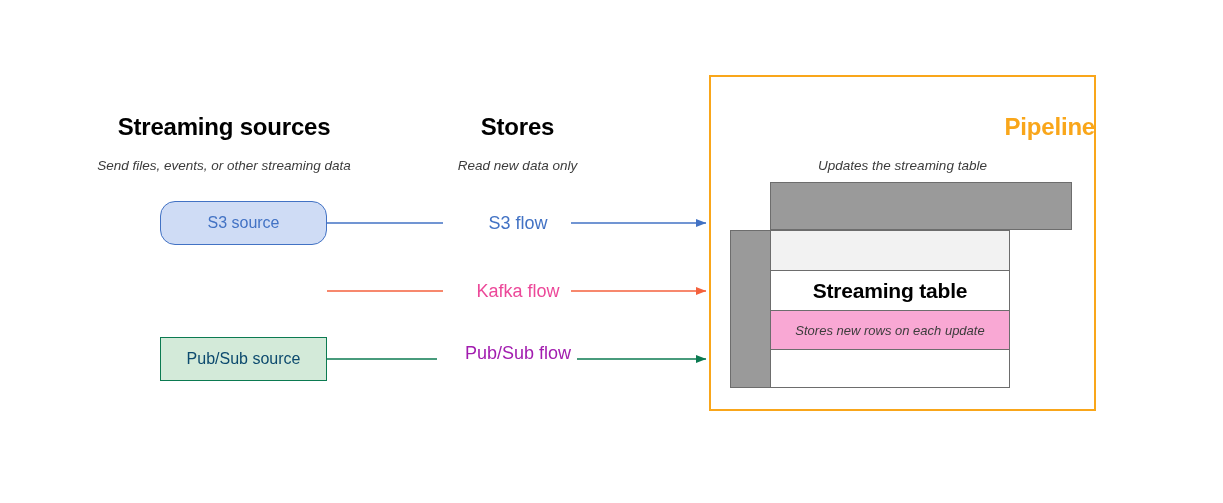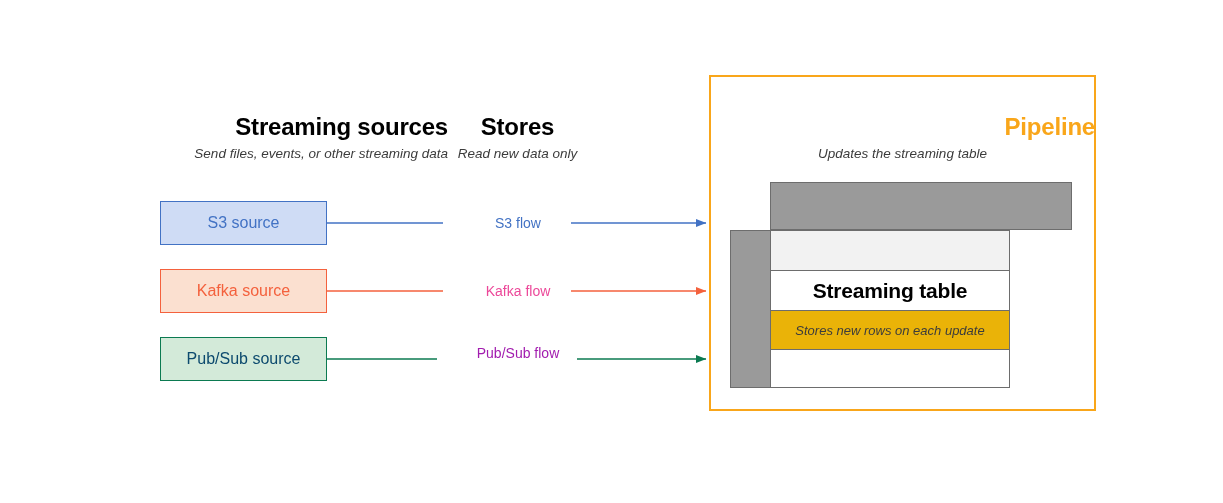--- a/index.html
+++ b/index.html
@@ -23,55 +23,55 @@
     color: #000000;
     letter-spacing: -0.2px;
     line-height: 28px;
     white-space: nowrap;
   }
   .col-head .subtitle {
     font-size: 13.5px;
     font-style: italic;
     color: #3c3c3c;
     line-height: 18px;
-    margin-top: 4px;
-    white-space: nowrap;
-  }
-
-  #head-sources { left: 48px;  top: 113px; width: 400px; text-align: right; }
+    margin-top: 16px;
+    white-space: nowrap;
+  }
+
+  #head-sources { left: 24px;  top: 113px; width: 400px; }
   #head-flows   { left: 410px; top: 113px; width: 215px; }
   #head-pipeline{ left: 710px; top: 113px; width: 385px; }
   #head-pipeline .title { color: #f9a61a; text-align: right; }
 
   
   .source-box {
     position: absolute;
     left: 160px;
     width: 167px;
     height: 44px;
     border-width: 1.5px;
     border-style: solid;
     display: flex;
     align-items: center;
     justify-content: center;
     font-size: 16px;
     line-height: 20px;
     white-space: nowrap;
   }
-  #src-s3     { top: 201px; background:#cfdcf5; border-color:#4272c4; color:#4272c4; }
+  #src-s3     { top: 201px; background:#cfdcf5; border-color:#4272c4; color:#4272c4;border-radius:15px; }
   #src-kafka  { top: 269px; background:#fbe0d0; border-color:#f4613d; color:#f4613d; }
   #src-pubsub { top: 337px; background:#d3ead9; border-color:#0b7a51; color:#0c4a6e; }
 
   
   .flow-label {
     position: absolute;
     left: 440px;
     width: 156px;
     text-align: center;
-    font-size: 14px;
+    font-size: 18px;
     line-height: 18px;
     white-space: nowrap;
   }
   #flow-label-s3     { top: 214px; color:#4272c4; }
   #flow-label-kafka  { top: 282px; color:#ec4899; }
   #flow-label-pubsub { top: 344px; color:#a21caf; }
 
   
   #pipeline-box {
     position: absolute;
@@ -106,21 +106,21 @@
     width: 240px;
     height: 40px;
     border: 1px solid #6d6d6d;
     display: flex;
     align-items: center;
     justify-content: center;
     white-space: nowrap;
   }
   #tbl-row-0 { top: 48px;  height: 41px; background: #f2f2f2; }
   #tbl-row-1 { top: 88px;  height: 41px; background: #ffffff; }
-  #tbl-row-2 { top: 128px; height: 40px; background: #eab308; text-align: center; }
+  #tbl-row-2 { top: 128px; height: 40px; background: #f9a8d4; text-align: center; }
   #tbl-row-3 { top: 167px; height: 39px; background: #ffffff; }
 
   #tbl-title {
     font-size: 21px;
     font-weight: bold;
     color: #000000;
     letter-spacing: -0.2px;
   }
   #tbl-caption {
     font-size: 13px;
@@ -151,23 +151,20 @@
     <div class="subtitle">Read new data only</div>
   </div>
 
   <div class="col-head" id="head-pipeline">
     <div class="title">Pipeline</div>
     <div class="subtitle">Updates the streaming table</div>
   </div>
 
   <div class="source-box" id="src-s3">
     <span>S3 source</span>
-  </div>
-  <div class="source-box" id="src-kafka">
-    <span>Kafka source</span>
   </div>
   <div class="source-box" id="src-pubsub">
     <span>Pub/Sub source</span>
   </div>
 
   <div class="flow-label" id="flow-label-s3">S3 flow</div>
   <div class="flow-label" id="flow-label-kafka">Kafka flow</div>
   <div class="flow-label" id="flow-label-pubsub">Pub/Sub flow</div>
 
   <svg id="connectors" viewBox="0 0 1223 503">

